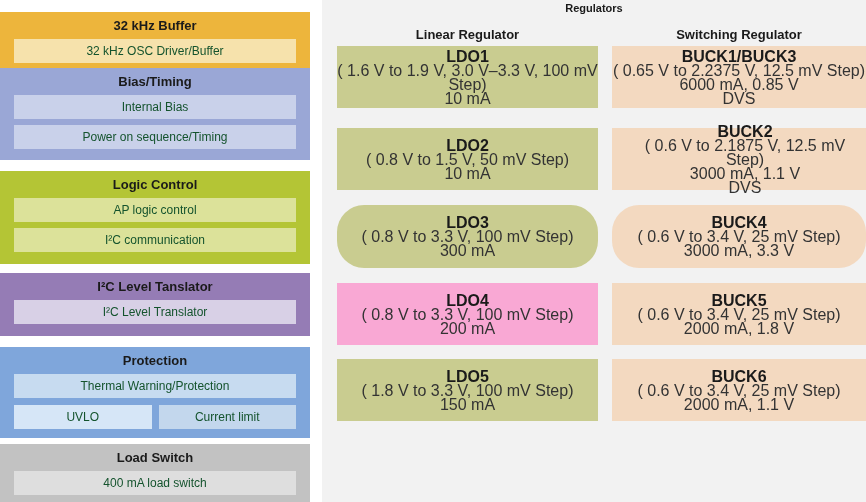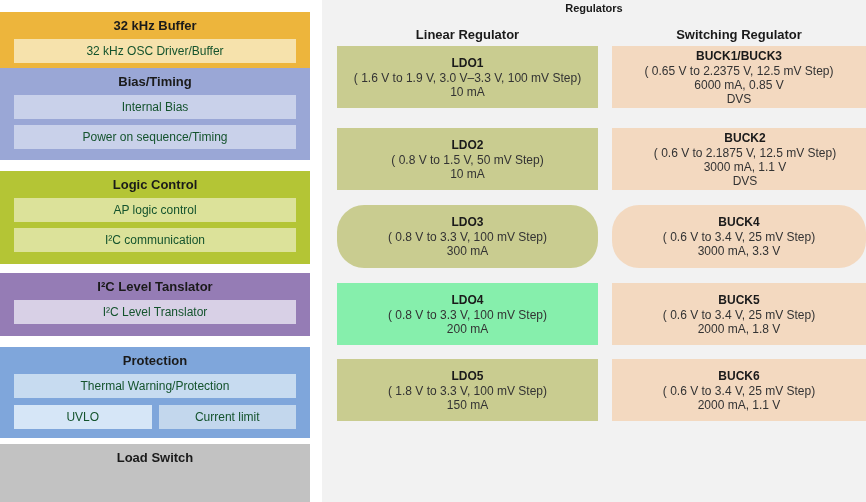--- a/index.html
+++ b/index.html
@@ -39,21 +39,21 @@
   .rcol  { position:absolute; top:0; height:502px; }
   .rcol0 { left:15px;  width:261px; }
   .rcol1 { left:290px; width:254px; }
   .rheader {
     position:absolute; top:27px; left:0; width:100%; text-align:center;
     font-weight:bold; font-size:13px; color:#1a1a1a;
   }
   .rblock {
     position:absolute; left:0; width:100%; box-sizing:border-box;
     display:flex; flex-direction:column; justify-content:center;
-    text-align:center; font-size:12px; line-height:14px; color:#333333;
+    text-align:center; font-size:16px; line-height:14px; color:#333333;
   }
   .rb0 { top:46px;  height:62px; }
   .rb1 { top:128px; height:62px; }
   .rb2 { top:205px; height:63px;border-radius:27px; }
   .rb3 { top:283px; height:62px; }
   .rb4 { top:359px; height:62px; }
   .rname { font-weight:bold; color:#1a1a1a; line-height:15px; }
 </style>
 </head>
 <body>
@@ -81,20 +81,21 @@
       <div class="lblock lb4" style="background: rgb(127, 166, 219);">
         <div class="ltitle">Protection</div>
         <div class="linner" style="background: rgb(199, 219, 240);">Thermal Warning/Protection</div>
         <div class="lrow">
           <div class="linner" style="background: rgb(214, 230, 247);">UVLO</div>
           <div class="linner" style="background: rgb(195, 215, 237);">Current limit</div>
         </div>
       </div>
       <div class="lblock lb5" style="background: rgb(194, 194, 194);">
         <div class="ltitle">Load Switch</div>
+        <div class="linner" style="background: rgb(222, 222, 222);">400 mA load switch</div>
       </div>
     </div>
     <div class="right-panel" style="background: rgb(242, 242, 242);">
       <div class="rtitle">Regulators</div>
       <div class="rcol rcol0">
         <div class="rheader">Linear Regulator</div>
         <div class="rblock rb0" style="background: rgb(201, 204, 144);">
           <div class="rname">LDO1</div>
           <div class="rline">( 1.6 V to 1.9 V, 3.0 V–3.3 V, 100 mV Step)</div>
           <div class="rline">10 mA</div>
@@ -102,21 +103,21 @@
         <div class="rblock rb1" style="background: rgb(201, 204, 144);">
           <div class="rname">LDO2</div>
           <div class="rline">( 0.8 V to 1.5 V, 50 mV Step)</div>
           <div class="rline">10 mA</div>
         </div>
         <div class="rblock rb2" style="background: rgb(201, 204, 144);">
           <div class="rname">LDO3</div>
           <div class="rline">( 0.8 V to 3.3 V, 100 mV Step)</div>
           <div class="rline">300 mA</div>
         </div>
-        <div class="rblock rb3" style="background: #86efac;">
+        <div class="rblock rb3" style="background: #f9a8d4;">
           <div class="rname">LDO4</div>
           <div class="rline">( 0.8 V to 3.3 V, 100 mV Step)</div>
           <div class="rline">200 mA</div>
         </div>
         <div class="rblock rb4" style="background: rgb(201, 204, 144);">
           <div class="rname">LDO5</div>
           <div class="rline">( 1.8 V to 3.3 V, 100 mV Step)</div>
           <div class="rline">150 mA</div>
         </div>
       </div>

